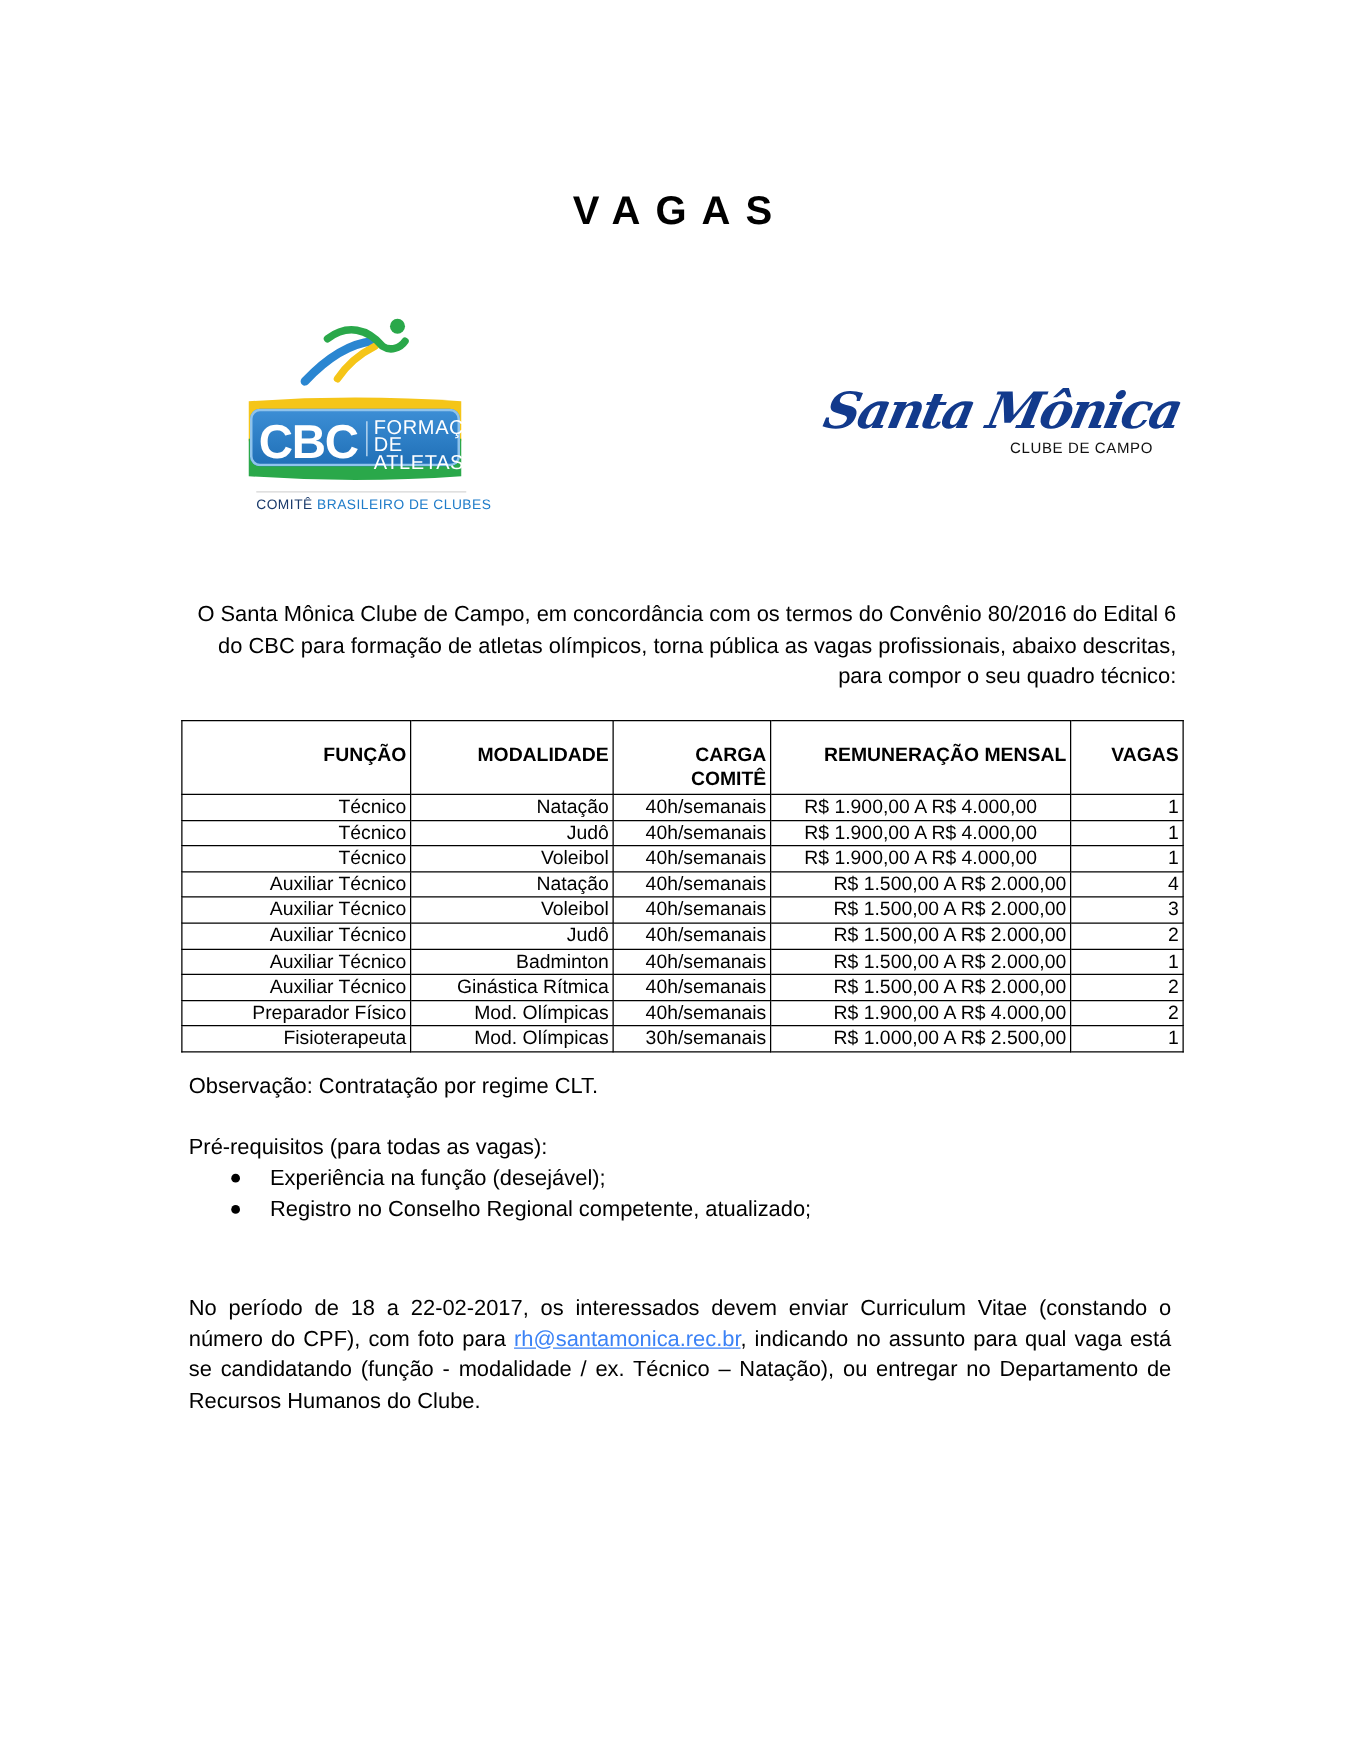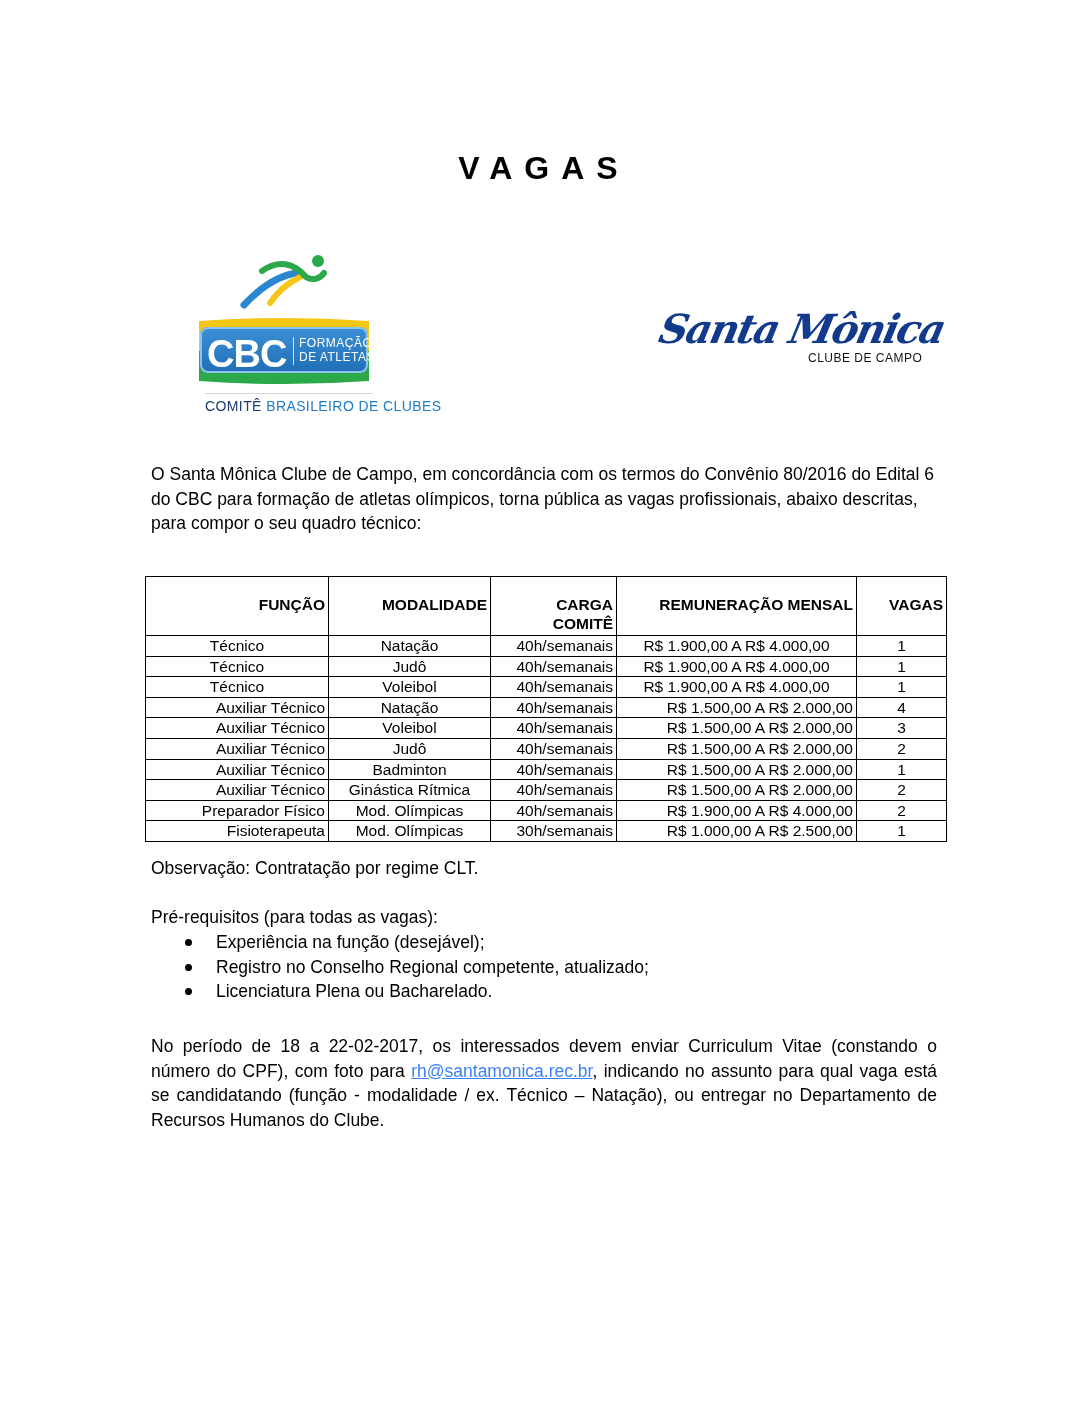--- a/index.html
+++ b/index.html
@@ -8,37 +8,37 @@
     .title { position: absolute; top: 150px; left: 0; width: 1088px; text-align: center;
              font-weight: bold; font-size: 32px; letter-spacing: 12px; }
     
     .cbc-logo { position: absolute; left: 195px; top: 245px; width: 180px; height: 170px; }
     .cbc-runner { position: absolute; left: 45px; top: 8px; width: 90px; height: 58px; }
     .cbc-band { position: absolute; left: 0; top: 72px; width: 178px; height: 68px; }
     .cbc-badge { position: absolute; left: 5px; top: 82px; width: 168px; height: 46px; border-radius: 8px;
                  background: linear-gradient(#3d8fd6, #1f6fb6); box-shadow: inset 0 0 0 2px #8fc3ec; }
     .cbc-mark { position: absolute; left: 12px; top: 88px; font-weight: bold; font-size: 38px; color: #fff; letter-spacing: -1px; }
     .cbc-sep { position: absolute; left: 98px; top: 92px; width: 1px; height: 28px; background: #cfe6f7; }
-    .cbc-text { position: absolute; left: 104px; top: 91px; color: #fff; font-size: 12px; line-height: 14px; letter-spacing: 0.5px; }
+    .cbc-text { position: absolute; left: 104px; top: 91px; color: #fff; font-size: 16px; line-height: 14px; letter-spacing: 0.5px; }
     .cbc-rule { position: absolute; left: 10px; top: 148px; width: 168px; height: 1px; background: #d6d6d6; }
-    .cbc-caption { position: absolute; left: 10px; top: 153px; font-size: 14px; letter-spacing: 0.4px; white-space: nowrap; }
+    .cbc-caption { position: absolute; left: 10px; top: 153px; font-size: 11px; letter-spacing: 0.4px; white-space: nowrap; }
     .cbc-caption .c1 { color: #1a3a6b; }
     .cbc-caption .c2 { color: #1f7cc9; }
     
     .sm-logo { position: absolute; left: 660px; top: 305px; width: 260px; height: 70px; }
     .sm-script { position: absolute; left: 0; top: 0; font-family: "DejaVu Serif", serif; font-style: italic; font-weight: bold;
                  font-size: 40px; color: #123a8c; letter-spacing: -2px; transform: skewX(-12deg); white-space: nowrap; }
     .sm-sub { position: absolute; left: 112px; top: 46px; font-size: 12px; color: #111; letter-spacing: 0.5px; white-space: nowrap; margin-left: 36px; }
     .para { position: absolute; left: 151px; font-size: 17.5px; line-height: 24.5px; }
-    .intro { top: 462px; width: 790px; }
+    .intro { top: 479px; width: 790px; text-align: right; }
     
     .jobs { position: absolute; left: 145px; top: 576px; border-collapse: collapse; font-size: 15.5px; }
     .jobs td, .jobs th { border: 1.5px solid #000; padding: 0 3px; line-height: 19.6px; height: 19.6px; white-space: nowrap; }
     .jobs th { font-weight: bold; vertical-align: top; text-align: right; height: 40px; padding-top: 18px; }
-    .jobs td.c { text-align: center; }
+    .jobs td.c { text-align: right; }
     .jobs td.l { text-align: right; }
     .col1 { width: 176px; } .col2 { width: 155px; } .col3 { width: 119px; } .col4 { width: 233px; } .col5 { width: 83px; }
     .obs { top: 856px; }
     .prereq { top: 905px; }
     .bullets { position: absolute; left: 185px; top: 930px; margin: 0; padding: 0; list-style: none; font-size: 17.5px; line-height: 24.5px; }
     .bullets li { position: relative; padding-left: 31px; }
     .bullets li .dot { position: absolute; left: 0; top: 9px; width: 7px; height: 7px; border-radius: 50%; background: #000; }
     .closing { top: 1034px; width: 786px; text-align: justify; }
     .closing a { color: #3b82f6; text-decoration: underline; }
   </style>
@@ -163,16 +163,15 @@
         <td class="c">1</td>
       </tr>
     </tbody>
 </table>
 
 <div class="para obs">Observação: Contratação por regime CLT.</div>
 <div class="para prereq">Pré-requisitos (para todas as vagas):</div>
 <ul class="bullets">
   <li><span class="dot"></span><span>Experiência na função (desejável);</span></li>
   <li><span class="dot"></span><span>Registro no Conselho Regional competente, atualizado;</span></li>
-  <li><span class="dot"></span><span>Licenciatura Plena ou Bacharelado.</span></li>
 </ul>
 
 <div class="para closing"><span>No período de 18 a 22-02-2017, os interessados devem enviar Curriculum Vitae (constando o número do CPF), com foto para </span><a href="#">rh@santamonica.rec.br</a><span>, indicando no assunto para qual vaga está se candidatando (função - modalidade / ex. Técnico – Natação), ou entregar no Departamento de Recursos Humanos do Clube.</span></div>
 
 </body></html>

